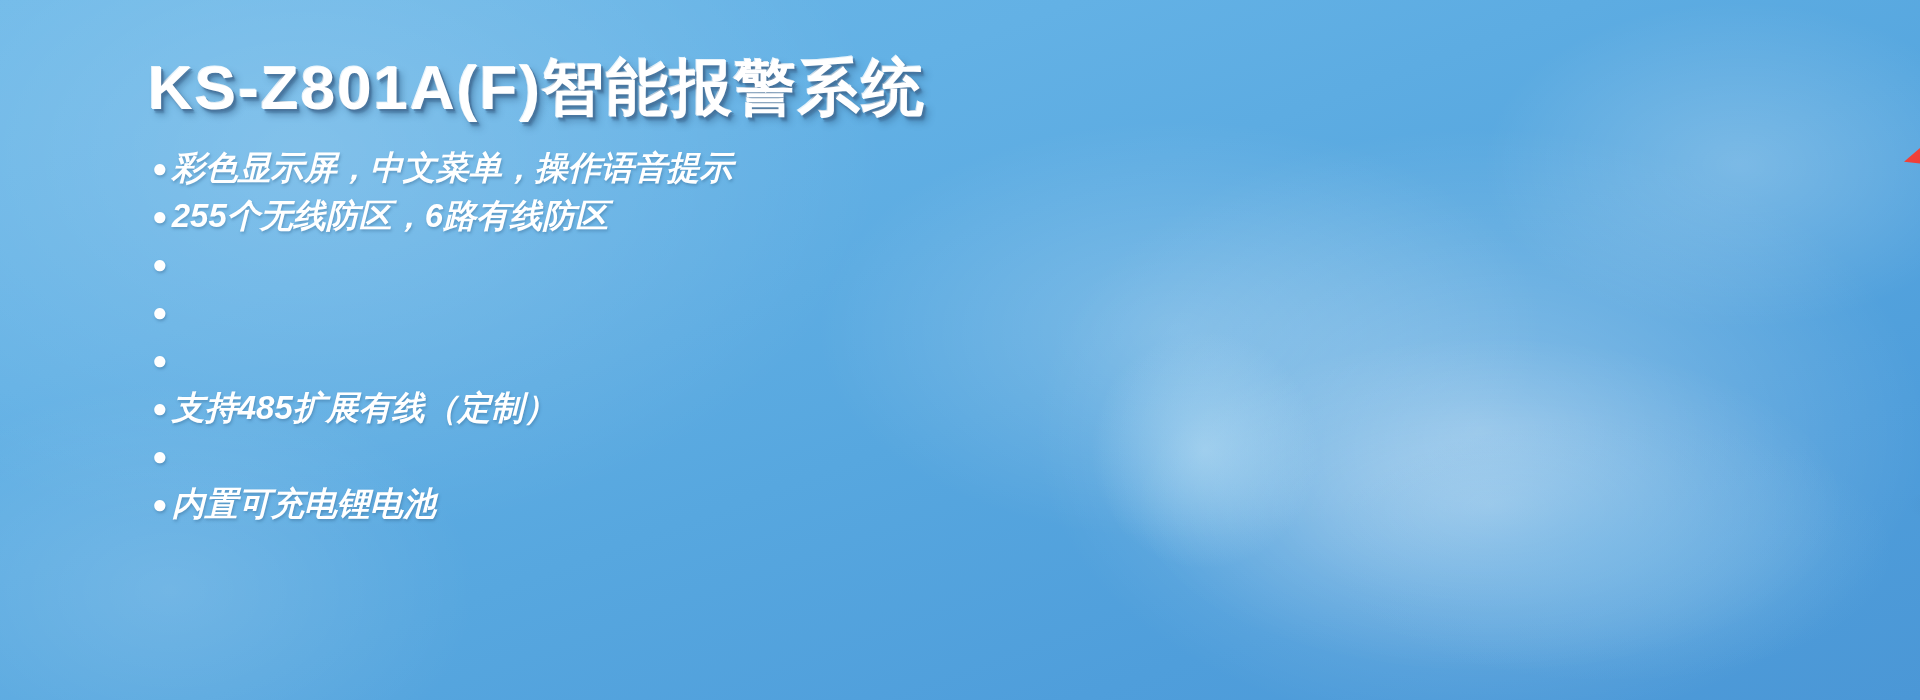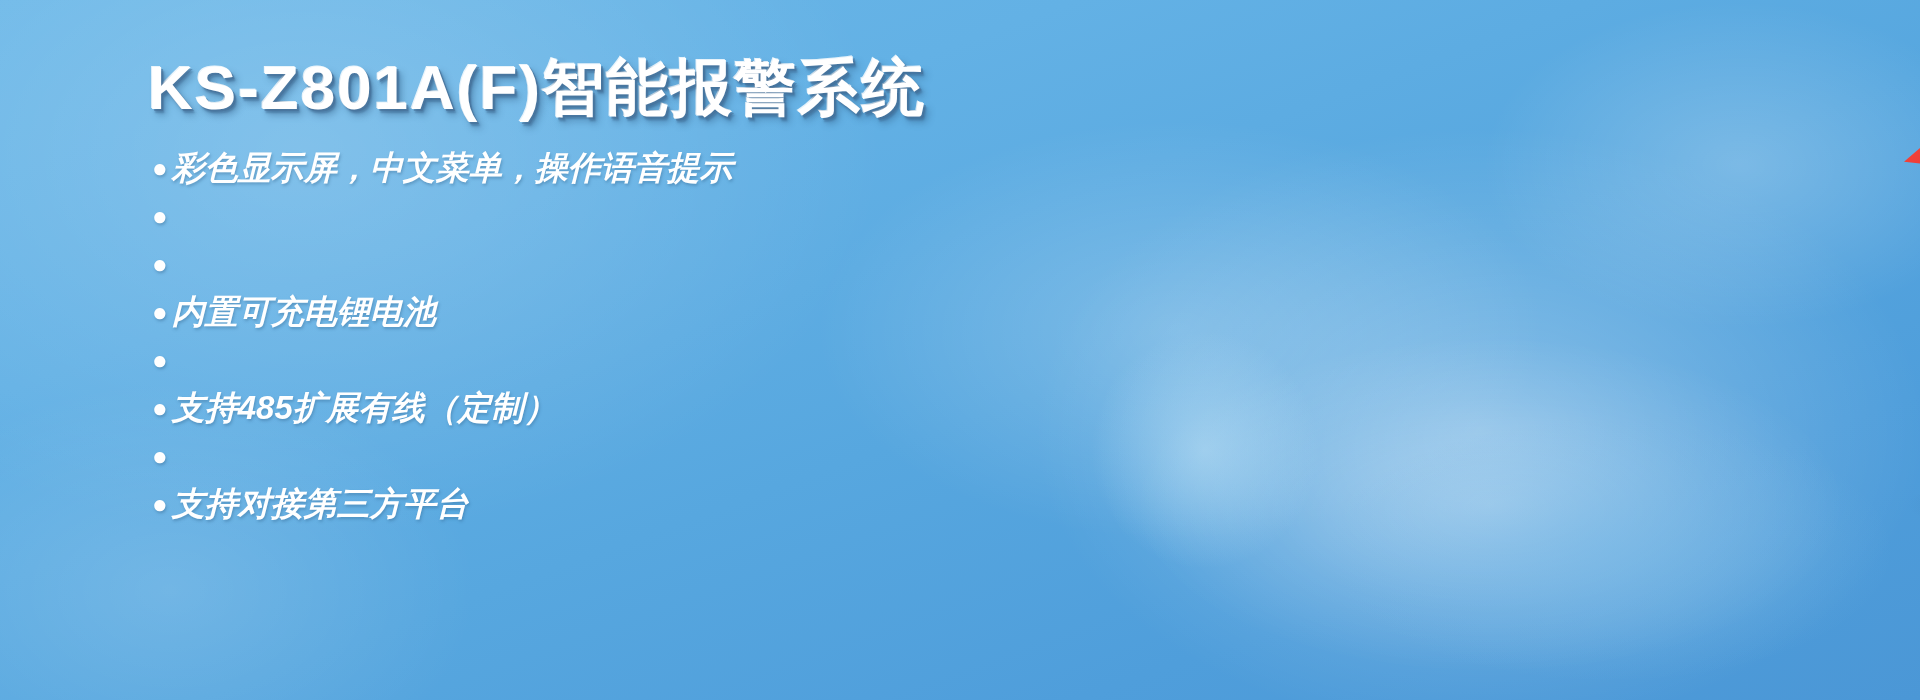--- a/index.html
+++ b/index.html
@@ -74,41 +74,41 @@
   <div id="copy">
     <div id="title">KS-Z801A(F)智能报警系统</div>
 
     <ul id="features">
       <li>
         <span class="dot">●</span>
         <span class="txt">彩色显示屏，中文菜单，操作语音提示</span>
       </li>
       <li>
         <span class="dot">●</span>
+        <span class="txt">255个无线防区，6路有线防区</span>
       </li>
       <li>
         <span class="dot">●</span>
       </li>
       <li>
         <span class="dot">●</span>
-        <span class="txt">内置可充电锂电池</span>
       </li>
       <li>
         <span class="dot">●</span>
       </li>
       <li>
         <span class="dot">●</span>
         <span class="txt">支持485扩展有线（定制）</span>
       </li>
       <li>
         <span class="dot">●</span>
       </li>
       <li>
         <span class="dot">●</span>
-        <span class="txt">支持对接第三方平台</span>
+        <span class="txt">内置可充电锂电池</span>
       </li>
     </ul>
   </div>
 
   <div id="device">
 
     <div id="box-shadow"></div>
 
     <div id="box-top"></div>
 

